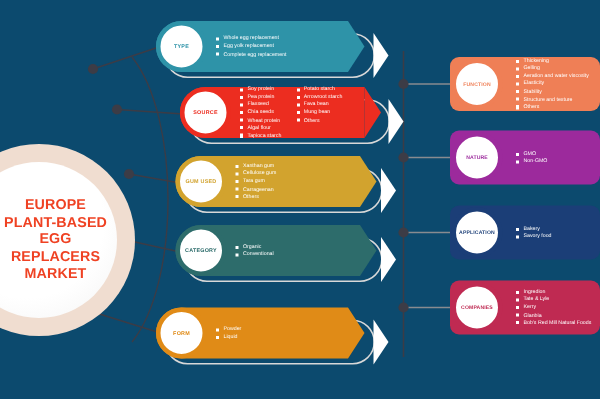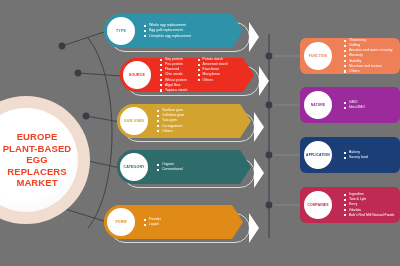--- a/index.html
+++ b/index.html
@@ -4,21 +4,21 @@
 <style>
   html, body {
     margin: 0;
     padding: 0;
     background: #ffffff;
   }
   #canvas {
     position: relative;
     width: 400px;
     height: 266px;
-    background: #737373;
+    background: #0c4a6e;
     font-family: "Liberation Sans", sans-serif;
     overflow: hidden;
   }
 
   
   #hub {
     position: absolute;
     left: -38px;
     top: 96px;
     width: 128px;

